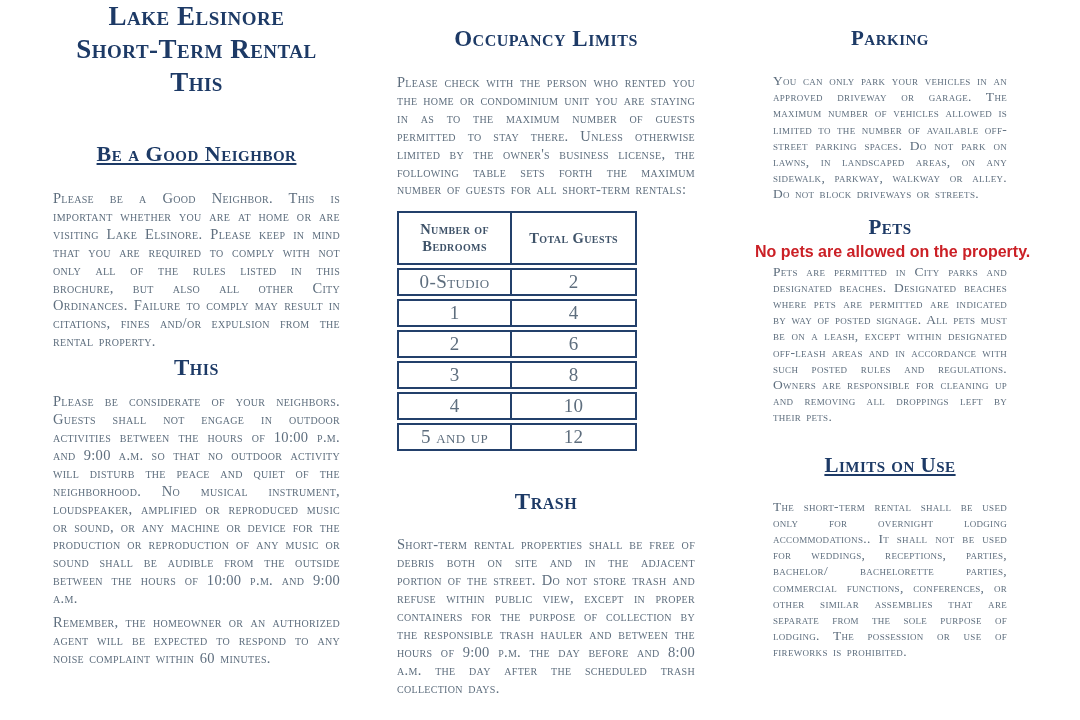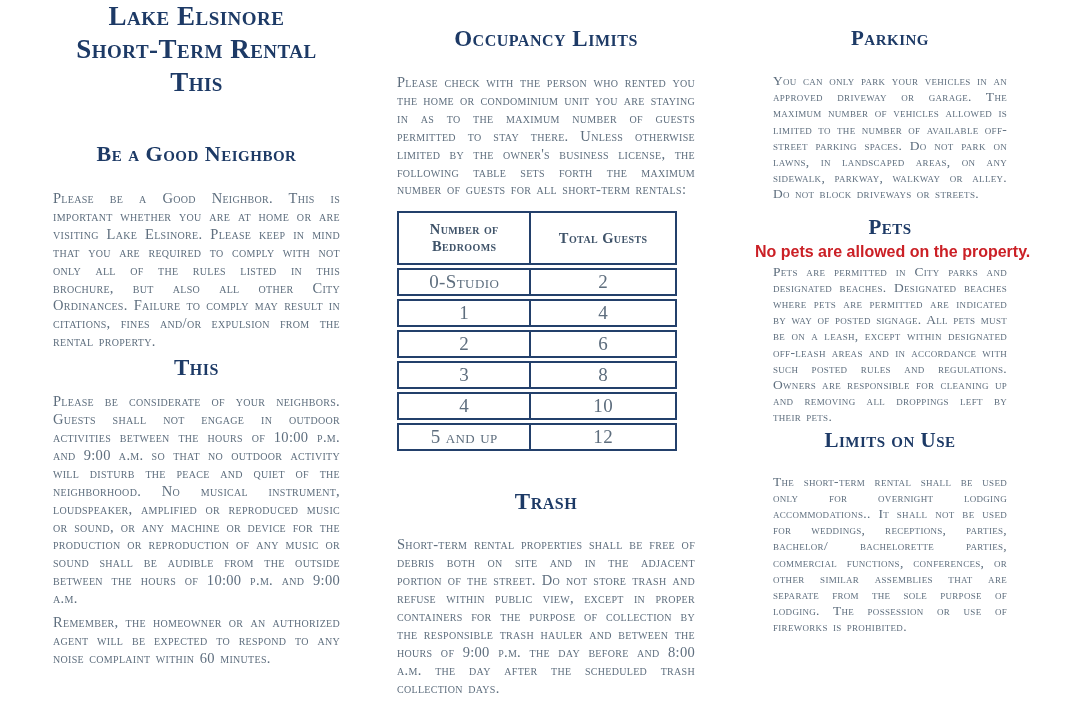--- a/index.html
+++ b/index.html
@@ -42,27 +42,27 @@
   .doc-title span { display: block; }
 
   h2 {
     text-align: center;
     font-variant: small-caps;
     font-weight: bold;
     color: var(--heading);
     letter-spacing: 0.5px;
     line-height: 27px;
   }
-  .h-neighbor { margin-top: 41px; font-size: 22px; }
+  .h-neighbor { margin-top: 41px; font-size: 22px; text-decoration: underline; }
   .h-noise    { margin-top: 3px;  font-size: 23px; }
   .h-occupancy{ margin-top: 25px; font-size: 23px; }
   .h-trash    { margin-top: 34px; font-size: 23px; }
   .h-parking  { margin-top: 25px; font-size: 21px; }
   .h-pets     { margin-top: 11px; font-size: 21px; margin-bottom: 0; }
-  .h-limits   { margin-top: 1px;  font-size: 21px; }
+  .h-limits   { margin-top: 26px;  font-size: 21px; text-decoration: underline; }
 
   p.body {
     font-variant: small-caps;
     color: var(--body-text);
     text-align: justify;
     letter-spacing: 0.3px;
     word-spacing: 1.5px;
   }
   .col-left p.body, .col-middle p.body {
     font-size: 14.5px;
@@ -87,21 +87,21 @@
     font-weight: bold;
     font-size: 16px;
     line-height: 19px;
     color: var(--alert-red);
     text-align: center;
     white-space: nowrap;
   }
 
   table.occupancy {
     margin-top: 9px;
-    width: 280px;
+    width: 240px;
     border-collapse: separate;
     border-spacing: 0 3px;
   }
   table.occupancy th, table.occupancy td {
     border-top: 2px solid var(--table-border);
     border-bottom: 2px solid var(--table-border);
     border-right: 2px solid var(--table-border);
     text-align: center;
     vertical-align: middle;
     font-variant: small-caps;

